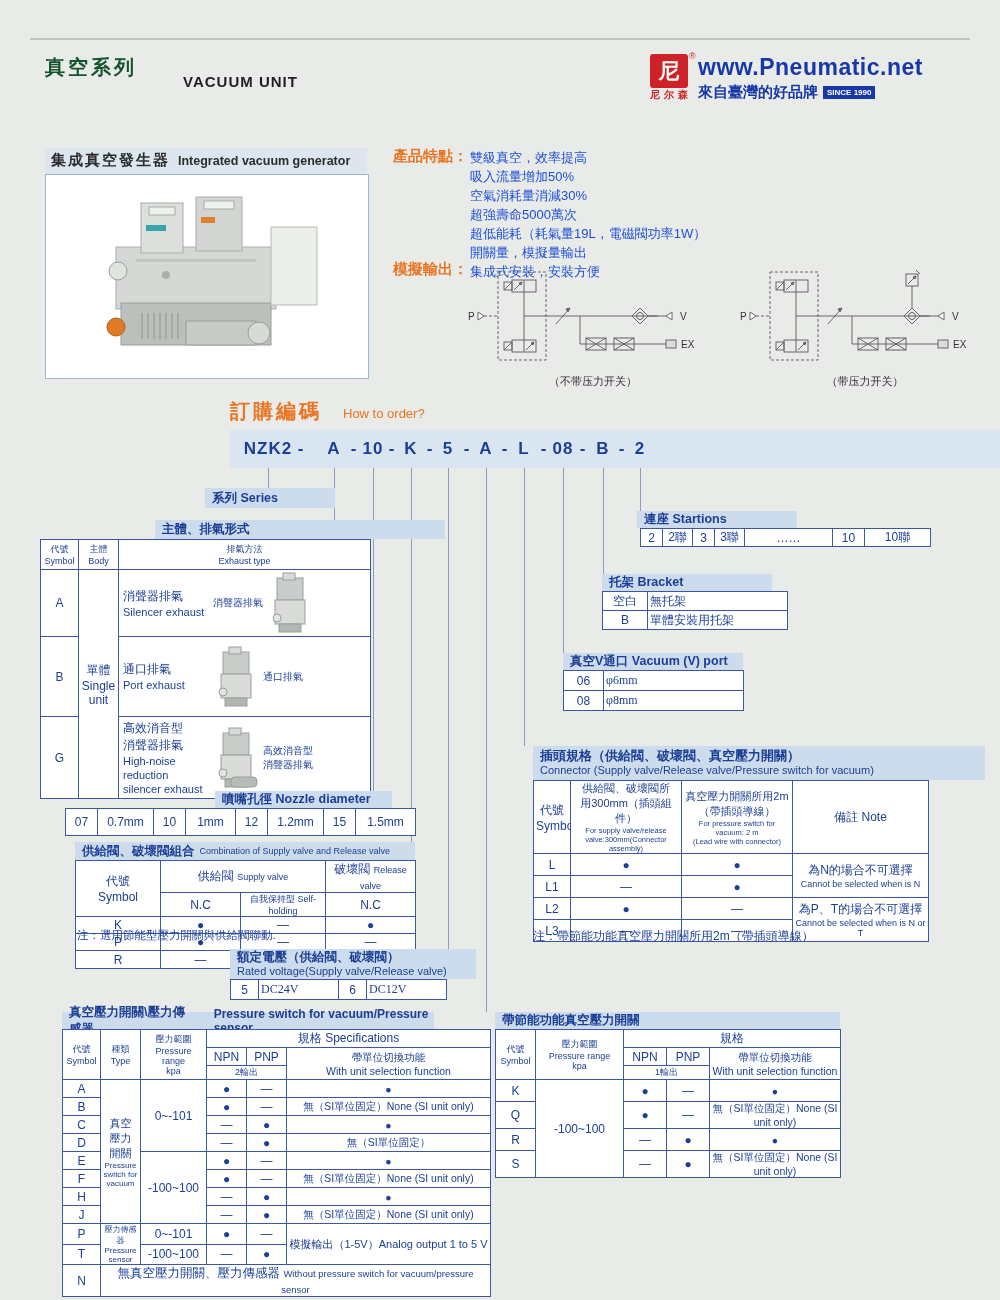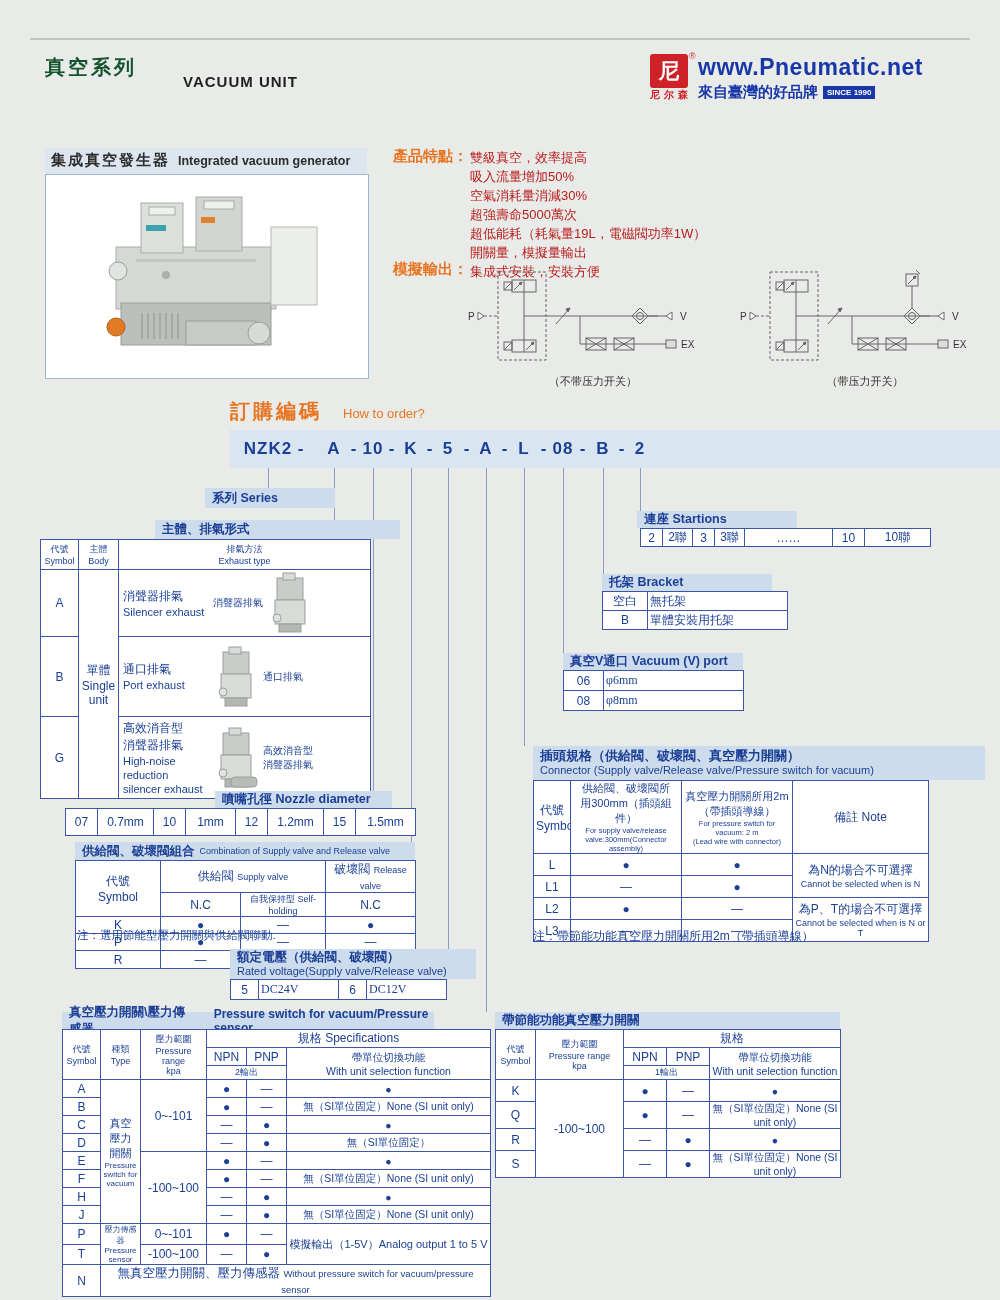--- a/index.html
+++ b/index.html
@@ -21,21 +21,21 @@
   
   .orange{color:#e87522;font-weight:800;}
   .bar{background:#cddcec;color:#1c3f95;font-weight:700;display:flex;align-items:center;
        padding-left:7px;box-sizing:border-box;font-size:12.5px;}
   
   .prod-titlebar{background:#dde6ef;display:flex;align-items:baseline;gap:8px;padding:3px 6px;box-sizing:border-box;}
   .prod-zh{font-size:15px;font-weight:800;color:#2d2d2d;letter-spacing:2px;}
   .prod-en{font-size:12.5px;font-weight:700;color:#2d2d2d;}
   .prod-box{background:#fff;border:1px solid #9bb6d4;}
   
-  .feat{font-size:13px;color:#b91c1c;line-height:19px;}
+  .feat{font-size:13px;color:#1d4ed8;line-height:19px;}
   
   .codebar{background:#d9e6f2;}
   .codeseg{position:absolute;top:9px;transform:translateX(-50%);color:#1b3f94;
            font-size:17px;font-weight:800;letter-spacing:1px;white-space:nowrap;}
   .vline{position:absolute;width:1px;background:#8b9cc6;}
   
   table{border-collapse:collapse;background:#fff;table-layout:fixed;}
   td,th{border:1px solid #3a56a5;color:#1b3f94;text-align:center;vertical-align:middle;
         padding:0 2px;font-size:12px;font-weight:400;box-sizing:border-box;overflow:hidden;}
   .sm{font-size:9px;} .xs{font-size:7.5px;}
@@ -226,21 +226,21 @@
   <div class="vline" style="left:411px;top:468px;height:374px;"></div>
   <div class="vline" style="left:448px;top:468px;height:481px;"></div>
   <div class="vline" style="left:486px;top:468px;height:544px;"></div>
   <div class="vline" style="left:524px;top:468px;height:278px;"></div>
   <div class="vline" style="left:563px;top:468px;height:185px;"></div>
   <div class="vline" style="left:603px;top:468px;height:106px;"></div>
   <div class="vline" style="left:640px;top:468px;height:43px;"></div>
 
   <div class="abs bar" style="left:205px;top:488px;width:130px;height:20px;">系列 Series</div>
 
-  <div class="abs bar" style="left:155px;top:520px;width:245px;height:19px;">主體、排氣形式</div>
+  <div class="abs bar" style="left:155px;top:520px;width:290px;height:19px;">主體、排氣形式</div>
   <table class="abs" style="left:40px;top:539px;width:330px;">
     <colgroup>
         <col style="width:38px">
         <col style="width:40px">
         <col style="width:252px">
       </colgroup>
     <tbody>
         <tr style="height:30px;">
       <th class="pre sm">代號
 Symbol</th>

